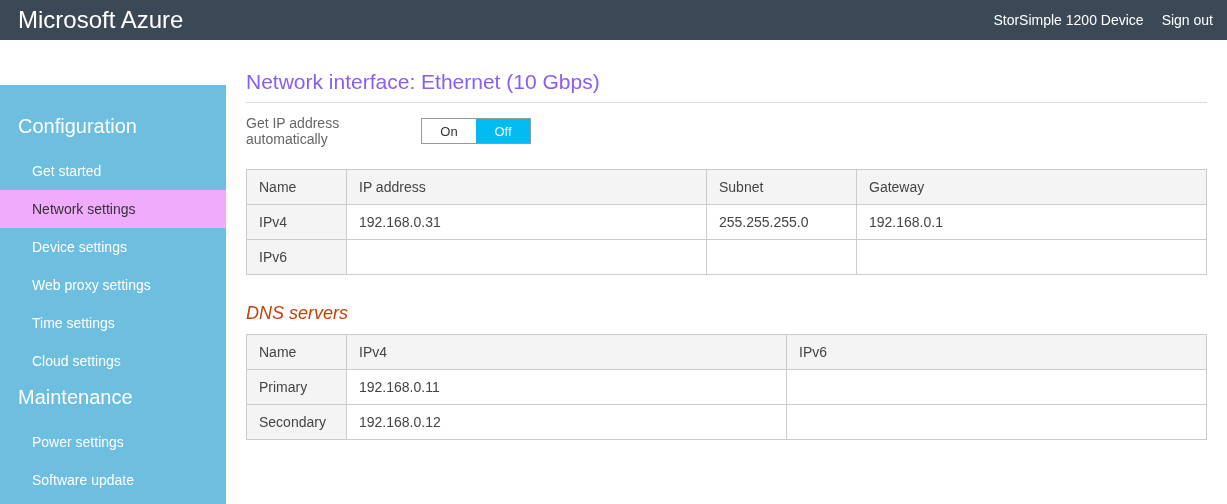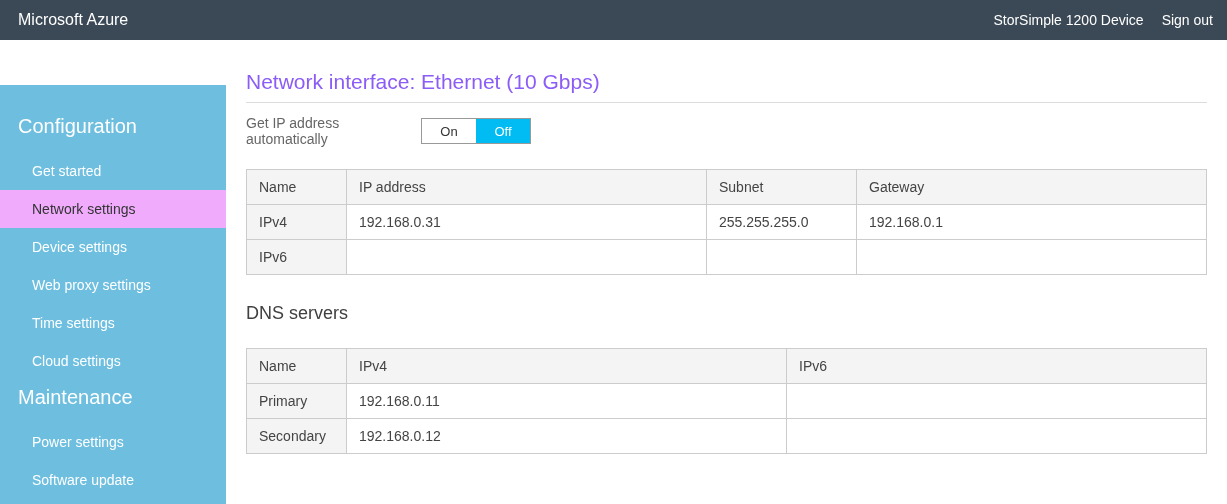--- a/index.html
+++ b/index.html
@@ -14,21 +14,21 @@
     .header {
       background: #3b4956;
       height: 40px;
       display: flex;
       align-items: center;
       justify-content: space-between;
       padding: 0 14px 0 18px;
       color: #fff;
     }
     .header-left {
-      font-size: 16px;
+      font-size: 24px;
       font-weight: 300;
     }
     .header-right {
       display: flex;
       gap: 18px;
       font-size: 14px;
     }
     .header-right span { cursor: pointer; }
     .layout {
       display: flex;
@@ -130,22 +130,23 @@
     .net-table col.c1 { width: 100px; }
     .net-table col.c2 { width: 360px; }
     .net-table col.c3 { width: 150px; }
     .net-table col.c4 { width: auto; }
     .dns-table col.c1 { width: 100px; }
     .dns-table col.c2 { width: 440px; }
     .dns-table col.c3 { width: auto; }
     .section-title {
       font-size: 18px;
       font-weight: 300;
-      margin-bottom: 24px;
-      color: #404040;
+      margin-bottom: 10px;
+      color: #c2410c;
+      font-style: italic;
     }
   </style>
 </head>
 <body>
 
 <div class="header">
   <div class="header-left">Microsoft Azure</div>
   <div class="header-right">
     <span>StorSimple 1200 Device</span>
     <span>Sign out</span>

